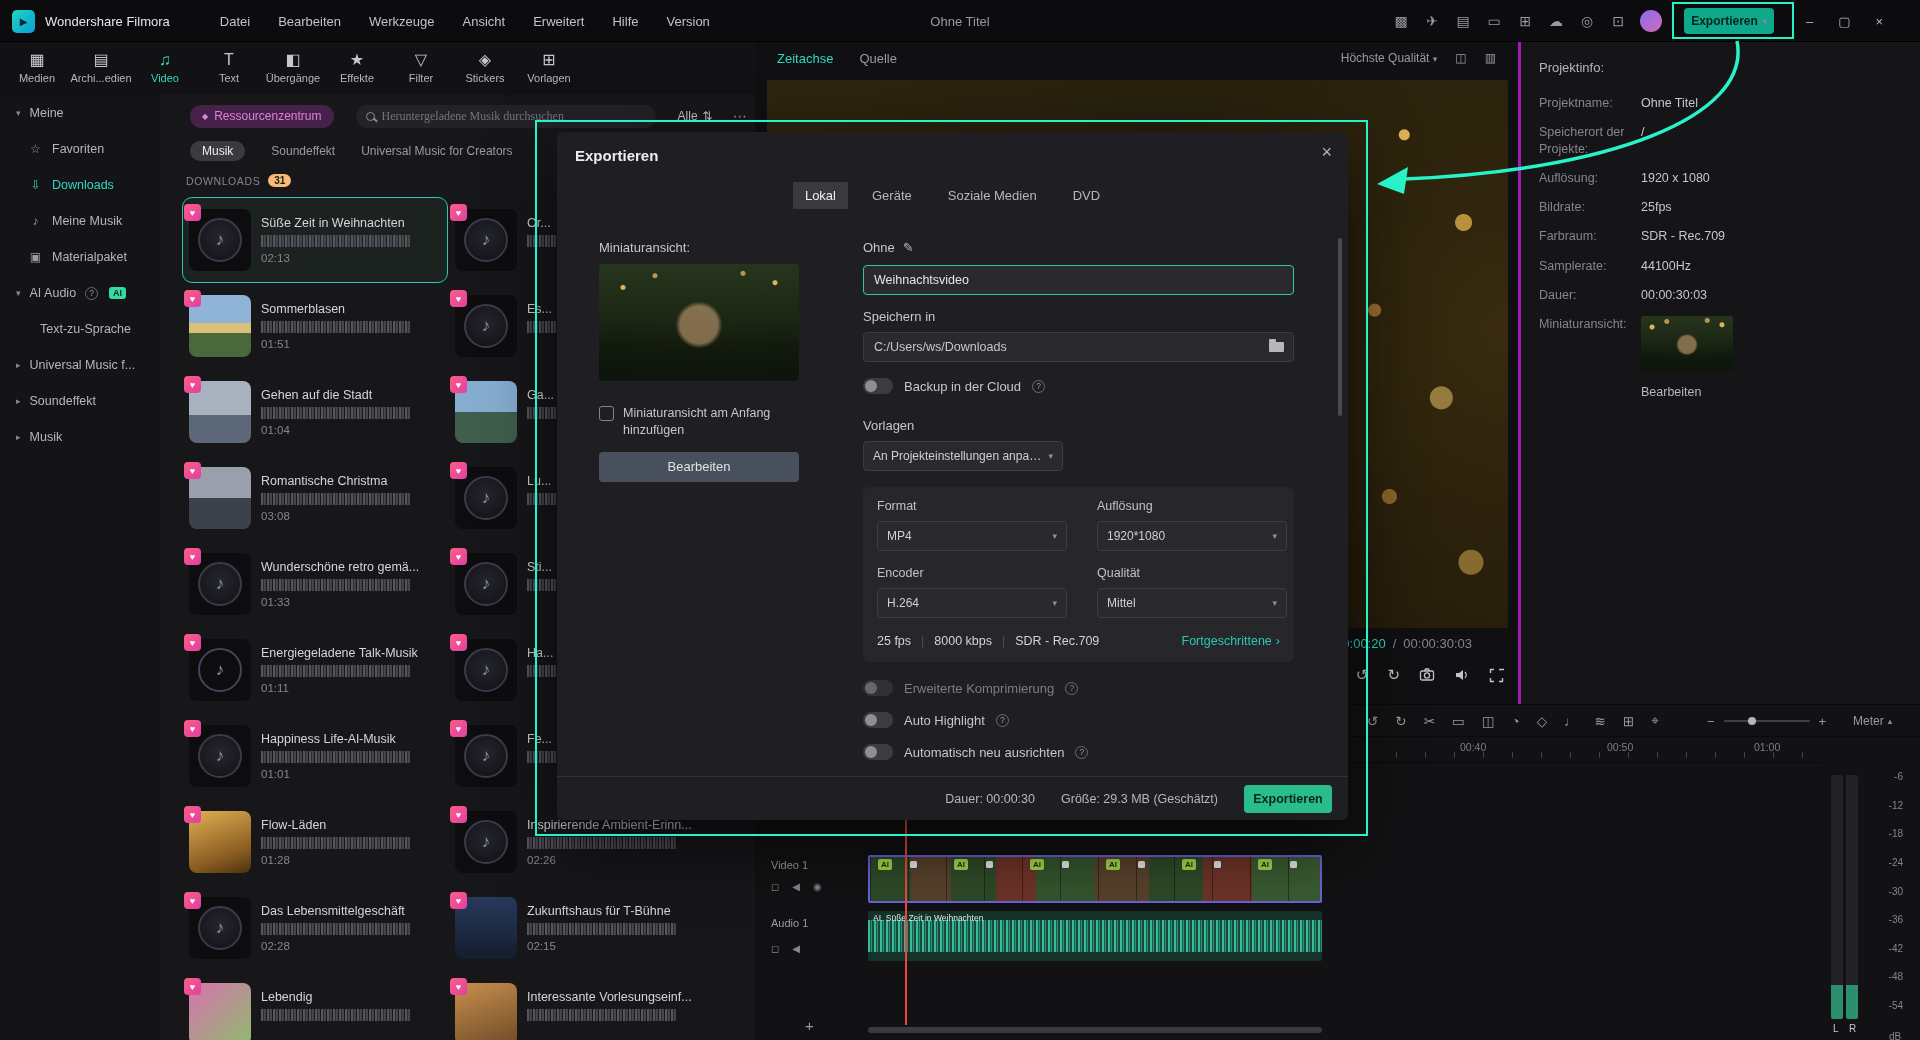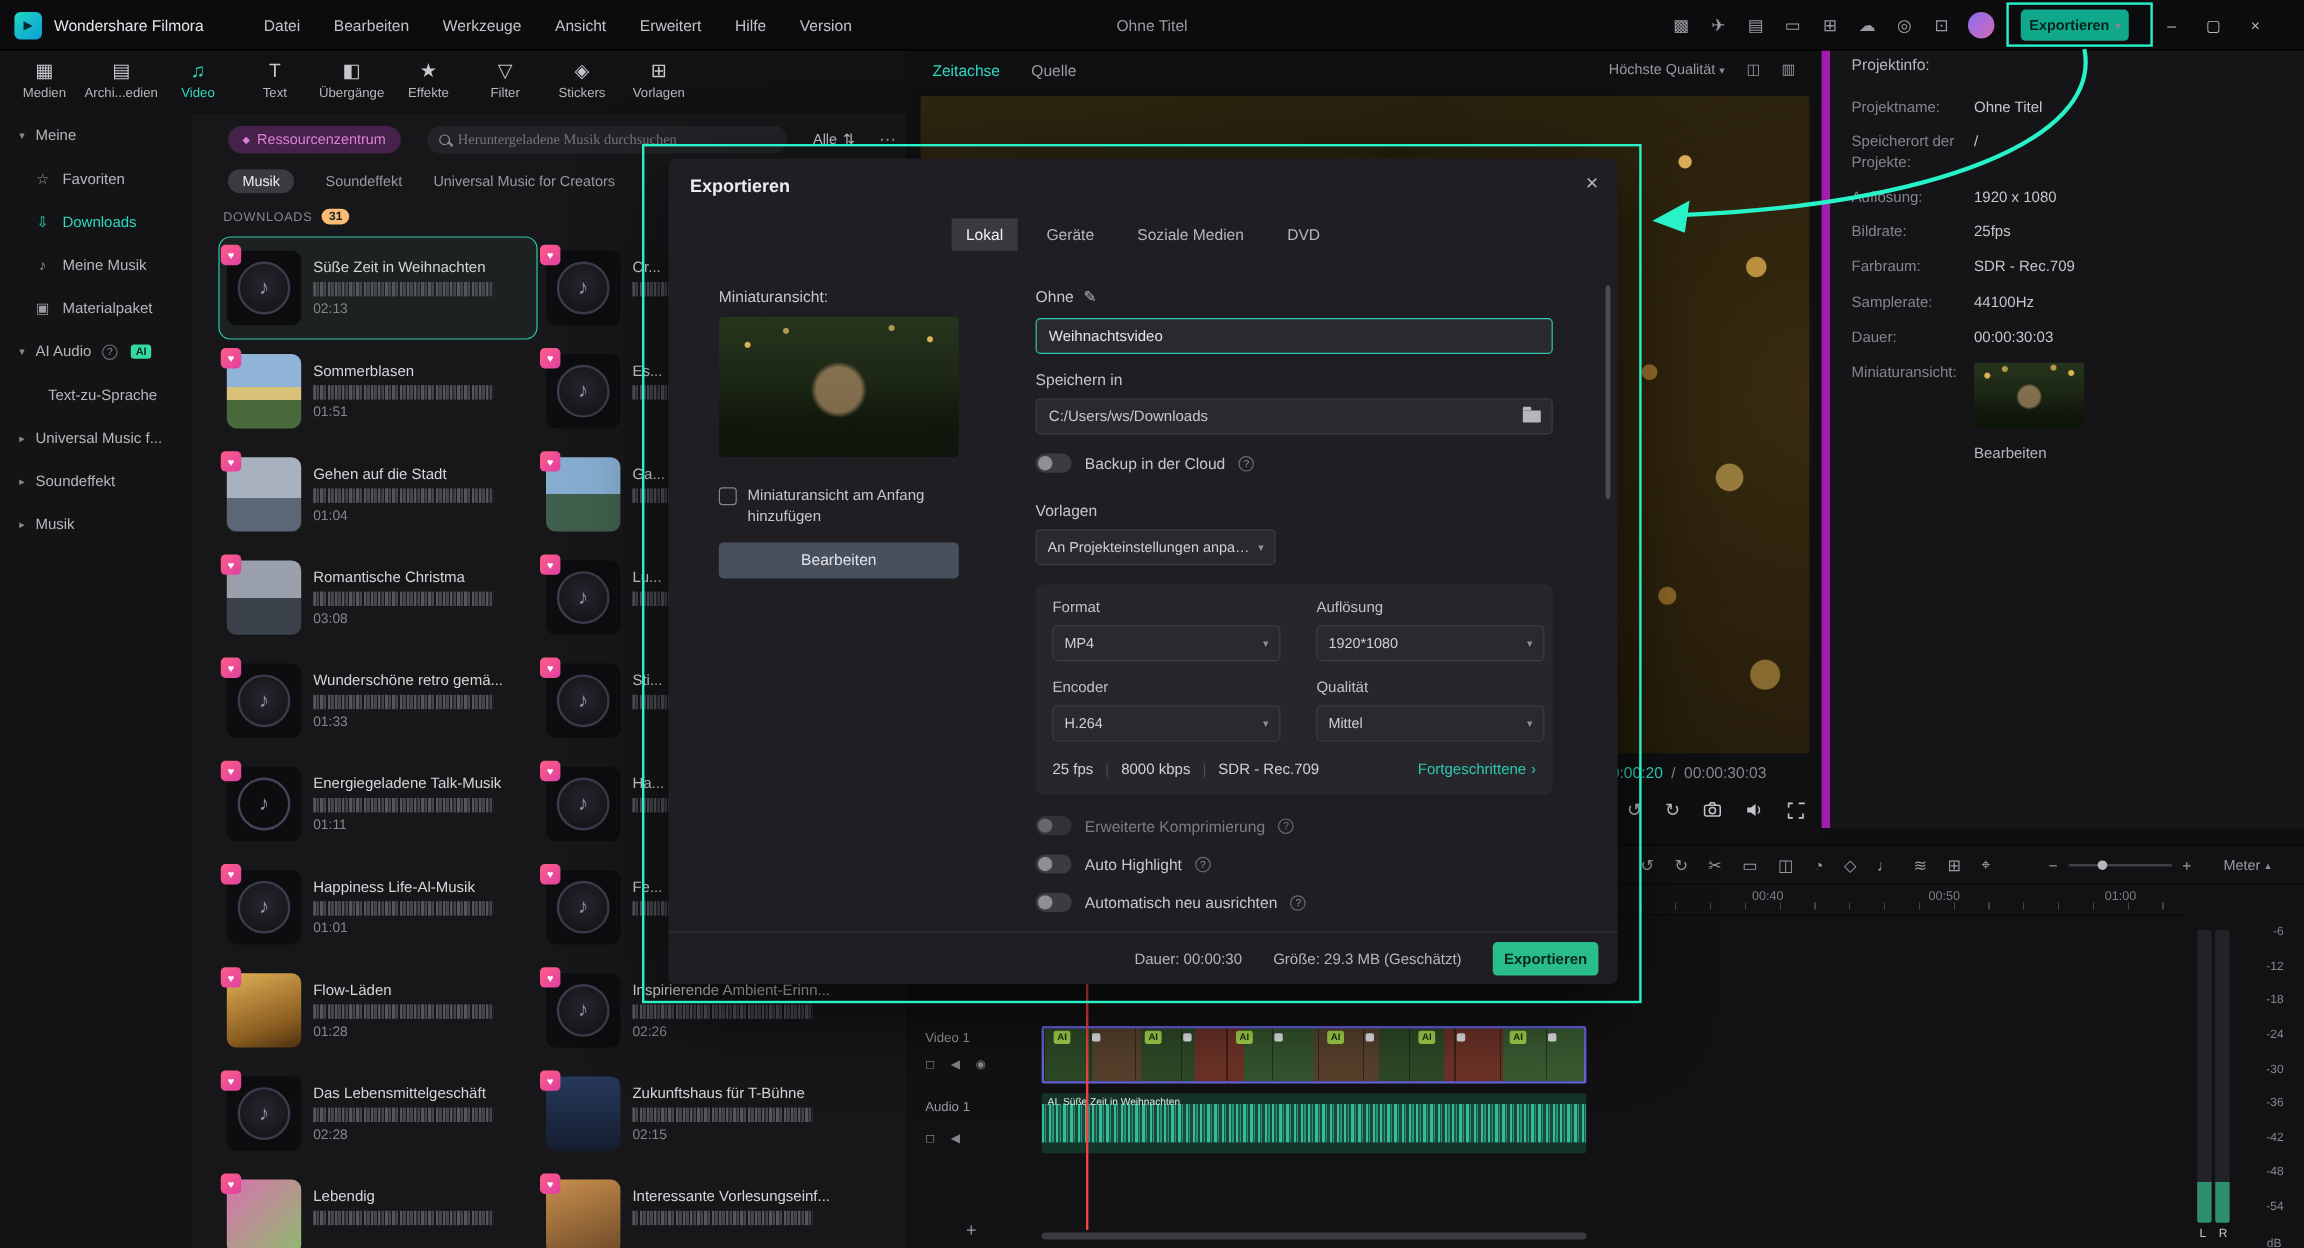--- a/index.html
+++ b/index.html
@@ -88,21 +88,21 @@
  radial-gradient(circle at 84% 76%, rgba(230,168,66,.5) 0 7px, rgba(230,168,66,0) 8px),
  radial-gradient(circle at 95% 88%, rgba(248,196,92,.45) 0 12px, rgba(248,196,92,0) 13px),
  radial-gradient(90% 120% at 100% 45%, rgba(60,46,16,.9), rgba(20,16,6,0) 60%),
  linear-gradient(165deg,#2e2610,#191407 55%,#221a0b)}
 .pv-time{position:absolute;right:46px;top:594px;display:flex;gap:7px;font-size:13px}
 .pv-cur{color:#2ed9c0}.pv-sep,.pv-tot{color:#85858c}
 .pv-controls{position:absolute;right:14px;top:624px;display:flex;align-items:center;gap:19px;color:#c2c2c7;font-size:15px}
 .pv-controls svg{display:block}
 
 
-.project-panel{position:absolute;left:1518px;top:28px;width:402px;height:662px;background:#151518;border-left:7px solid #a21caf;padding:18px 16px 0 18px}
+.project-panel{position:absolute;left:1518px;top:42px;width:402px;height:662px;background:#151518;border-left:3px solid #a21caf;padding:18px 16px 0 18px}
 .pp-title{font-size:13px;color:#b6b6bb}
 .pp-rows{margin-top:20px;display:flex;flex-direction:column;gap:13px}
 .pp-row{display:flex;font-size:12.5px;line-height:1.3}
 .pp-label{width:102px;color:#85858c;flex:none}
 .pp-value{color:#c6c6cb}
 .pp-thumb{width:92px;height:55px;border-radius:3px}
 .pp-edit{margin-top:14px;margin-left:102px;font-size:12.5px;color:#b6b6bb}
 .fam{background:
  radial-gradient(circle at 12% 20%, rgba(240,195,95,.9) 0 2px, rgba(240,195,95,0) 3px),
  radial-gradient(circle at 88% 16%, rgba(240,195,95,.9) 0 2px, rgba(240,195,95,0) 3px),

